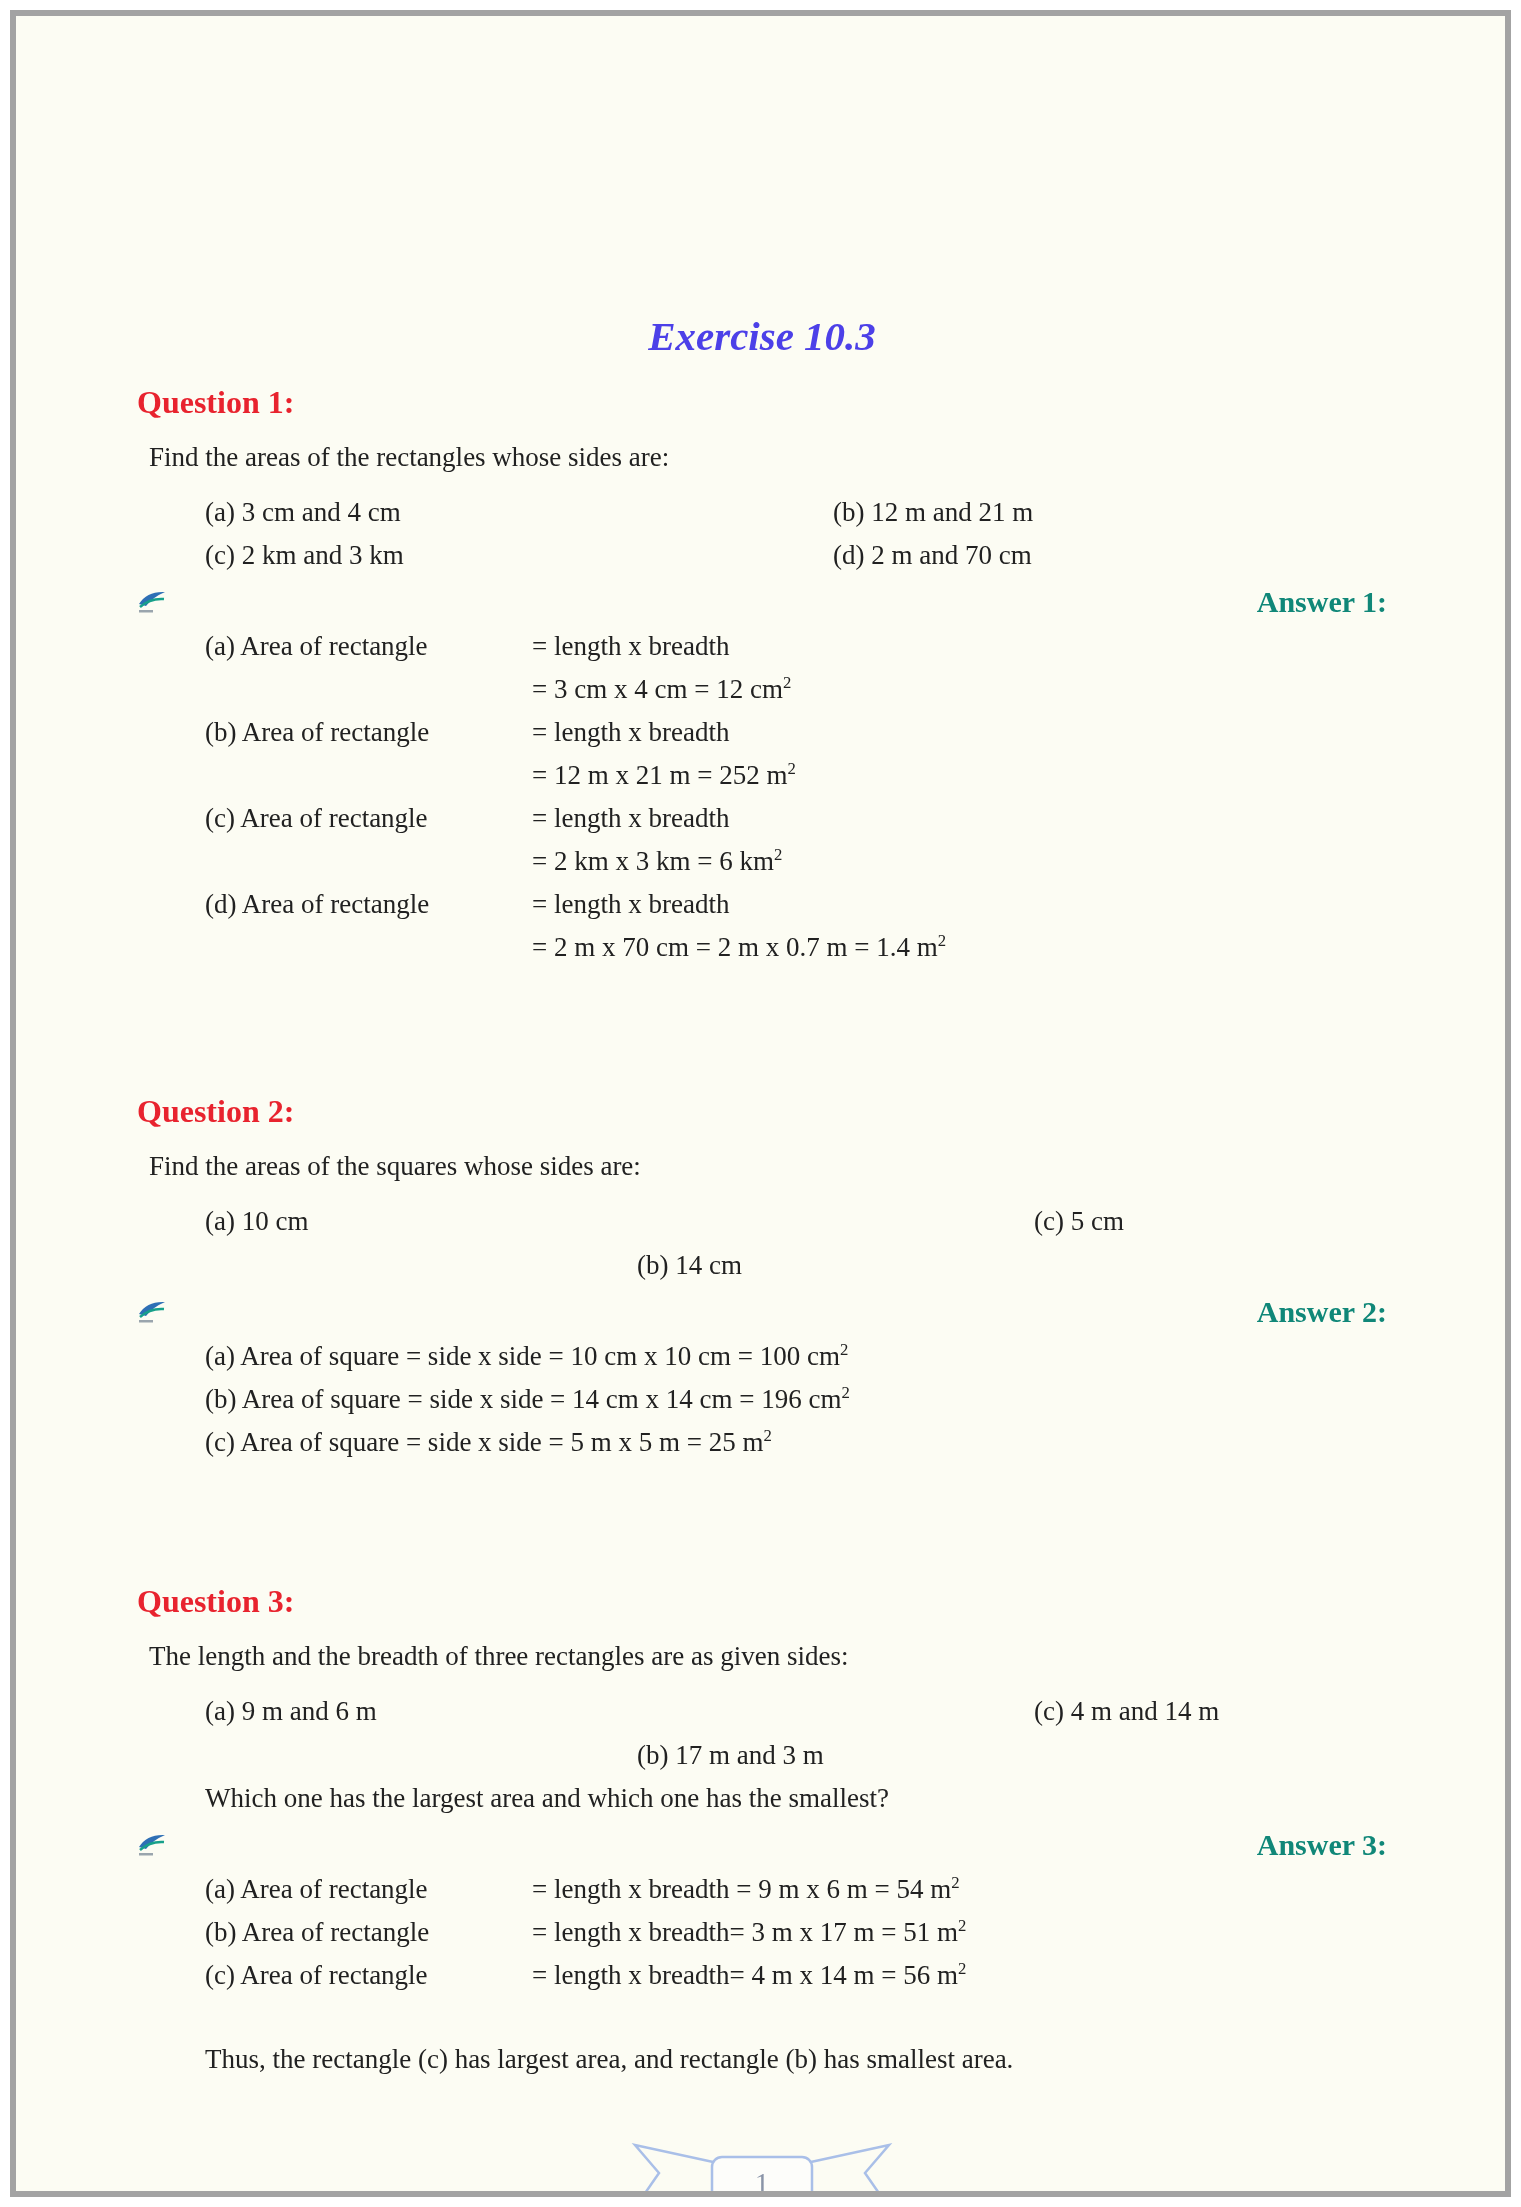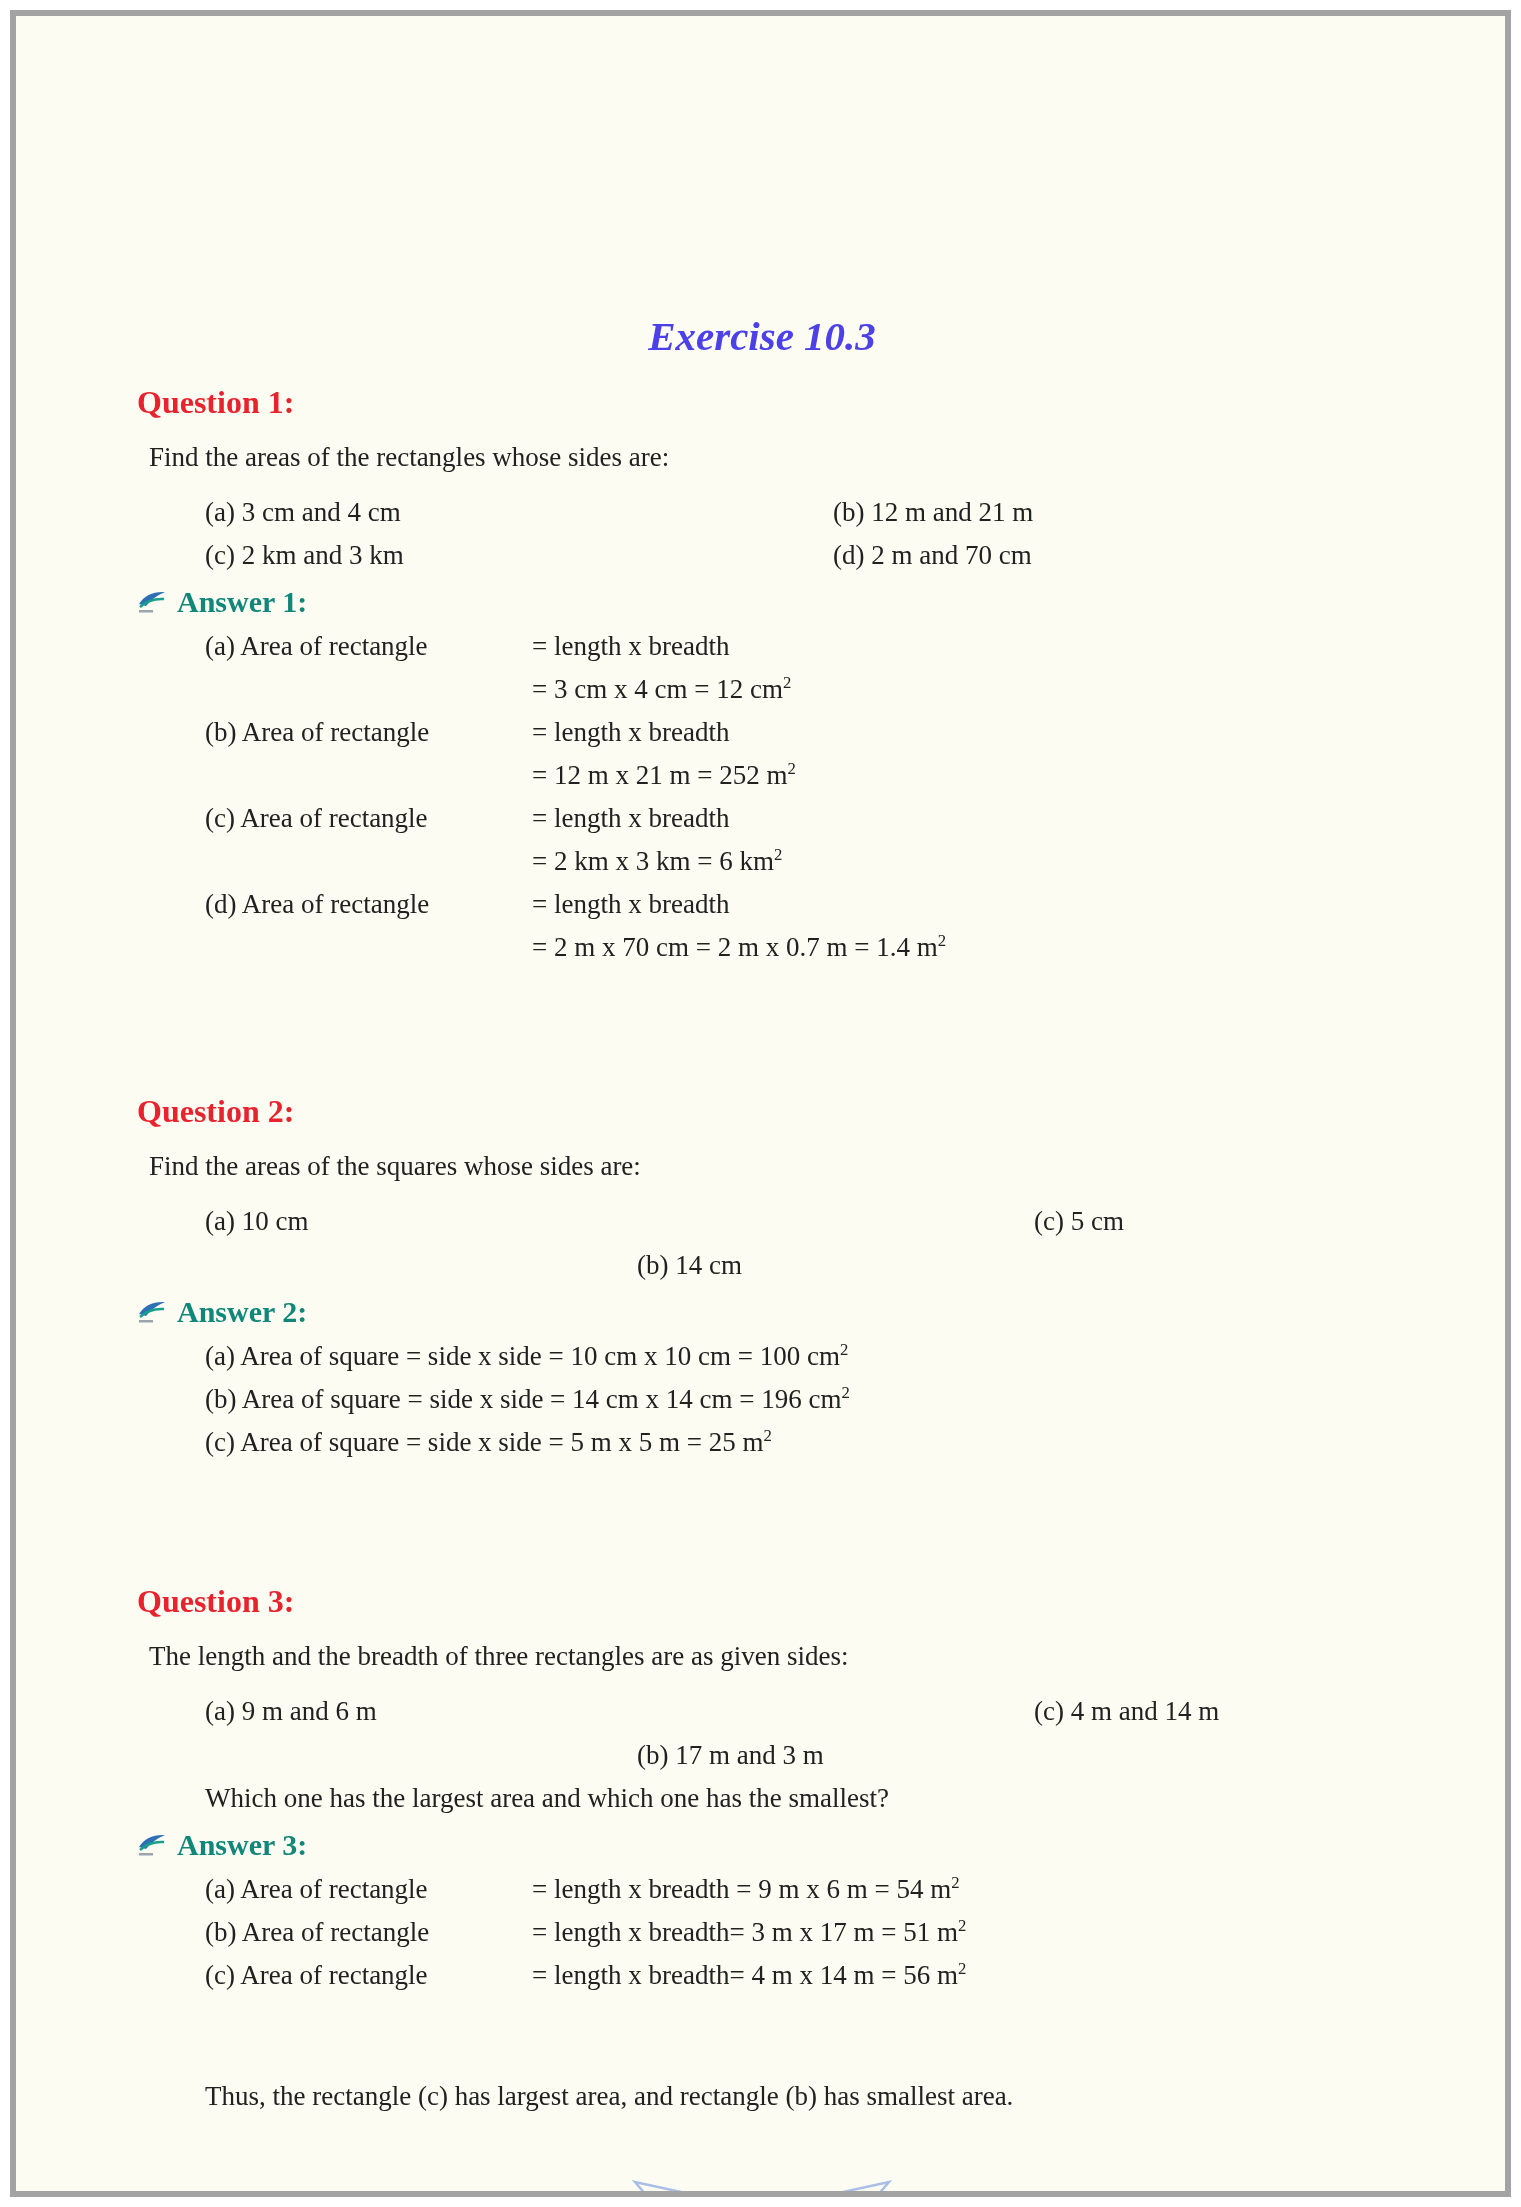--- a/index.html
+++ b/index.html
@@ -37,35 +37,36 @@
   }
   .a-heading{
     margin:2px 0 0 0;
     font-size:30px;
     line-height:46px;
     font-weight:bold;
     color:#108778;
     display:flex;
     align-items:center;
     gap:10px;
+    justify-content:space-between;
   }
   .logo{display:inline-flex;align-items:flex-end;}
   .intro{margin:12px;}
   .indent{padding-left:68px;}
   .opt-row{display:flex;}
   .opt-col-w1{display:inline-block;width:628px;}
   .opt-col-w2{display:inline-block;width:432px;}
   .opt-col-w3{display:inline-block;width:397px;margin-top:44px;}
   .ans-row{display:flex;}
   .ans-label{display:inline-block;width:327px;flex:0 0 327px;}
   .ans-eqs{flex:1;}
   sup{font-size:0.62em;line-height:0;}
   .section-q2{margin-top:120px;}
   .section-q3{margin-top:115px;}
-  .conclusion{margin-top:78px;}
+  .conclusion{margin-top:41px;}
   .ribbon-wrap{
     margin-top:52px;
     display:flex;
     justify-content:center;
   }
   .ribbon{
     position:relative;
     width:290px;height:96px;
   }
   .ribbon-number{

